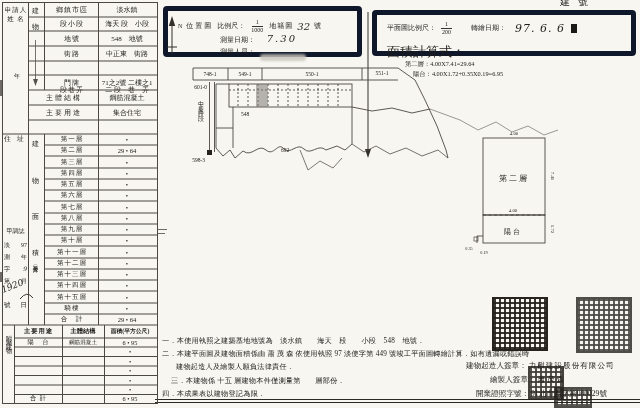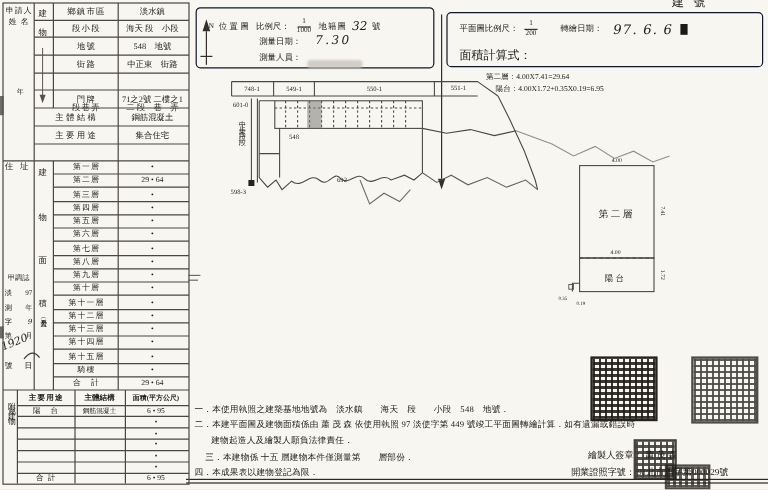--- a/index.html
+++ b/index.html
@@ -16,21 +16,21 @@
 .arow .val{flex:1;text-align:center;letter-spacing:0}
 .arow.wide{left:30px;width:126px}
 .arow.wide .lbl{width:68px;letter-spacing:2px}
 .frow{position:absolute;left:46px;width:110px;display:flex;align-items:center;font-size:6.5px}
 .frow .lbl{width:52px;text-align:center;letter-spacing:1px}
 .frow .val{flex:1;text-align:center}
 .xrow{position:absolute;left:15px;width:141px;display:flex;align-items:center;font-size:6.3px}
 .xrow .c1{width:47px;text-align:center;letter-spacing:1px}
 .xrow .c2{width:42px;text-align:center}
 .xrow .c3{flex:1;text-align:center}
-.box{position:absolute;border:1px solid #0f172a;border-radius:4px}
+.box{position:absolute;border:5px solid #0f172a;border-radius:4px}
 .seal{position:absolute;border:2px solid #26231f;
  background:repeating-linear-gradient(0deg,rgba(32,29,25,.88) 0 2px,rgba(0,0,0,0) 2px 5px),
             repeating-linear-gradient(90deg,rgba(32,29,25,.88) 0 2px,rgba(0,0,0,0) 2px 5px)}
 .smudge{position:absolute;background:#c9c5bc;border-radius:3px;filter:blur(1px);opacity:.8}
 .mark{position:absolute;background:#413d38;opacity:.75}
 .blob{display:inline-block;width:6px;height:9px;background:#1c1a17;margin-left:3px}
 .note{position:absolute;font-size:7.2px;letter-spacing:.2px;white-space:nowrap}
 .sig{position:absolute;font-size:7.6px;white-space:nowrap}
 svg text{font-family:"Liberation Serif","DejaVu Serif",serif;fill:#26231f}
 </style>
@@ -253,31 +253,34 @@
     <div class="abs" style="left:10px;top:6px;display:flex;align-items:center;gap:3px;font-size:7px">
       <span>平面圖比例尺：</span>
       <span class="frac">
         <span class="fn">1</span>
         <span>200</span>
         </span>
       <span style="margin-left:14px">轉繪日期：</span>
       <span class="hand" style="font-size:11px;letter-spacing:1px;margin-left:6px">97. 6. 6</span>
       <span class="blob"></span>
     </div>
-    <div class="abs" style="left:10px;top:28px;font-size:10px">面積計算式：</div>
+    <div class="abs" style="left:10px;top:28px;font-size:13px">面積計算式：</div>
   </div>
 
   <div class="abs" style="left:405px;top:60px;font-size:6.3px">第二層：4.00X7.41=29.64</div>
   <div class="abs" style="left:413px;top:70px;font-size:6.3px">陽台：4.00X1.72+0.35X0.19=6.95</div>
 
   <div class="abs vtext" style="left:196px;top:96px;height:66px;font-size:6px;letter-spacing:3px;color:#35322d">中正東路二段</div>
 
   <div class="note" style="left:162px;top:336px">一．本使用執照之建築基地地號為　淡水鎮　　海天　段　　小段　548　地號．</div>
   <div class="note" style="left:162px;top:349px">二．本建平面圖及建物面積係由 蕭 茂 森 依使用執照 97 淡使字第 449 號竣工平面圖轉繪計算．如有遺漏或錯誤時</div>
   <div class="note" style="left:176px;top:362px">建物起造人及繪製人願負法律責任．</div>
+  <div class="sig" style="left:466px;top:361px">
+    <span>建物起造人簽章：</span>
+    <span style="letter-spacing:1px">力麒建設股份有限公司</span></div>
   <div class="note" style="left:171px;top:376px">三．本建物係 十五 層建物本件僅測量第　　層部份．</div>
   <div class="sig" style="left:490px;top:375px">
     <span>繪製人簽章：</span>
     <span style="letter-spacing:2px">蕭茂森</span></div>
   <div class="note" style="left:162px;top:389px">四．本成果表以建物登記為限．</div>
   <div class="sig" style="left:476px;top:389px">
     <span>開業證照字號：</span>
     <span>91北市測字第000029號</span></div>
 
   <div class="abs" style="left:155px;top:399px;width:485px;height:4px;border-top:1.5px solid #2b2926;border-bottom:1px solid #2b2926"></div>

